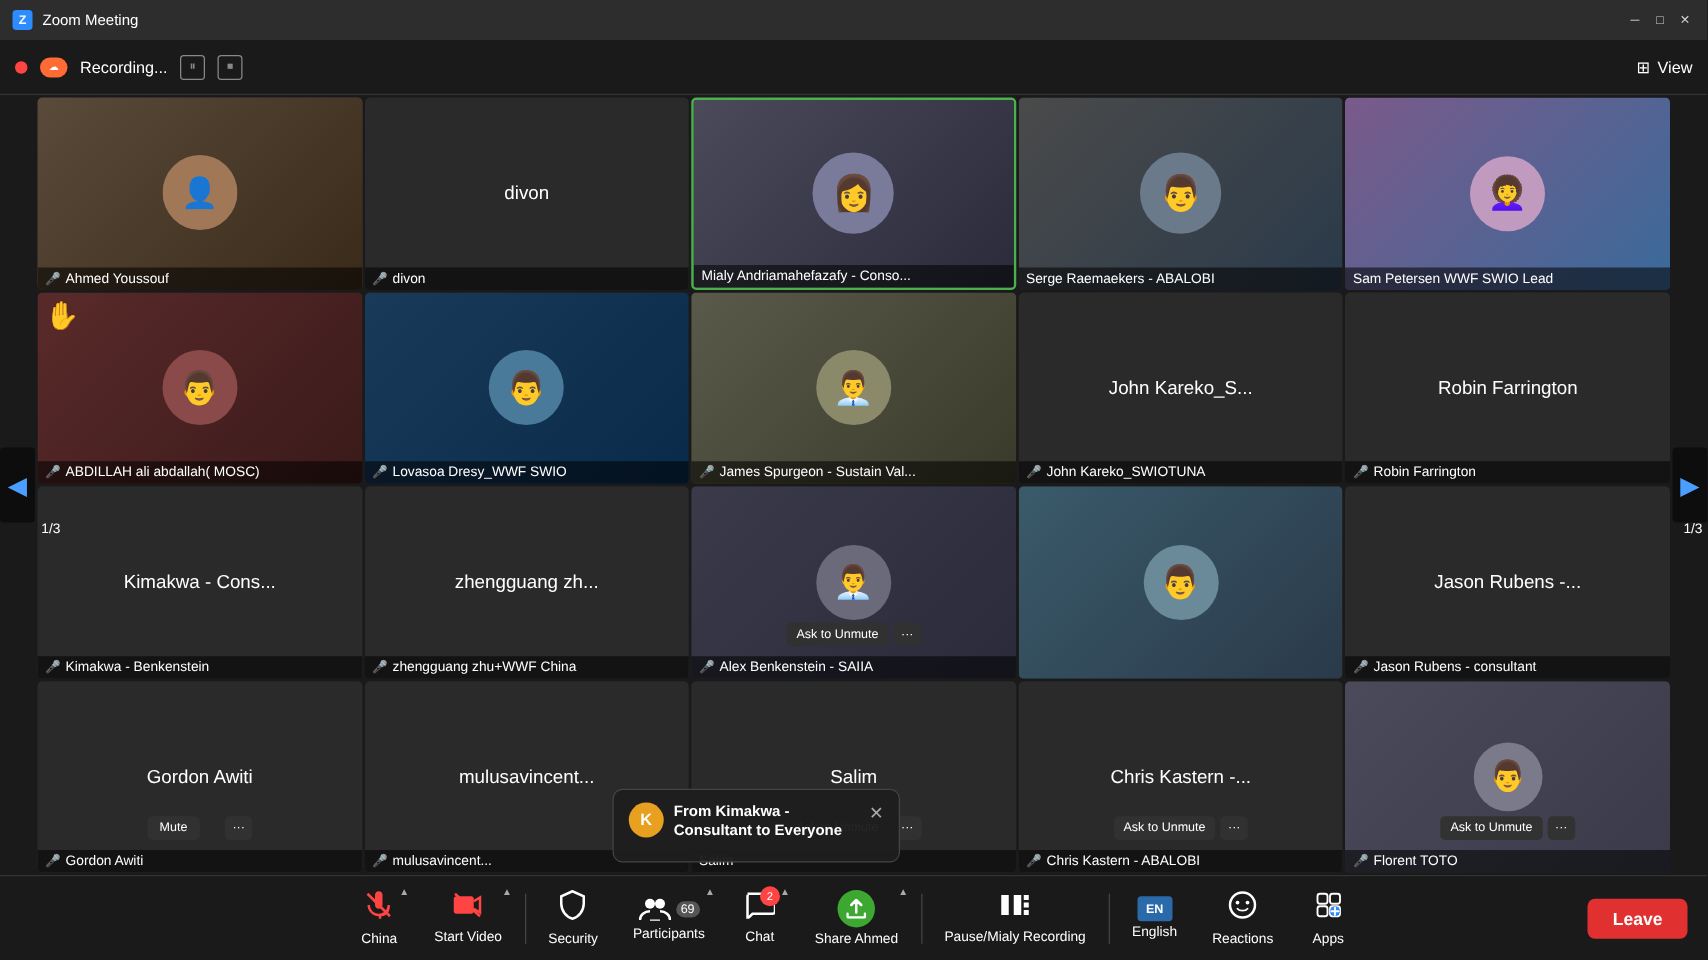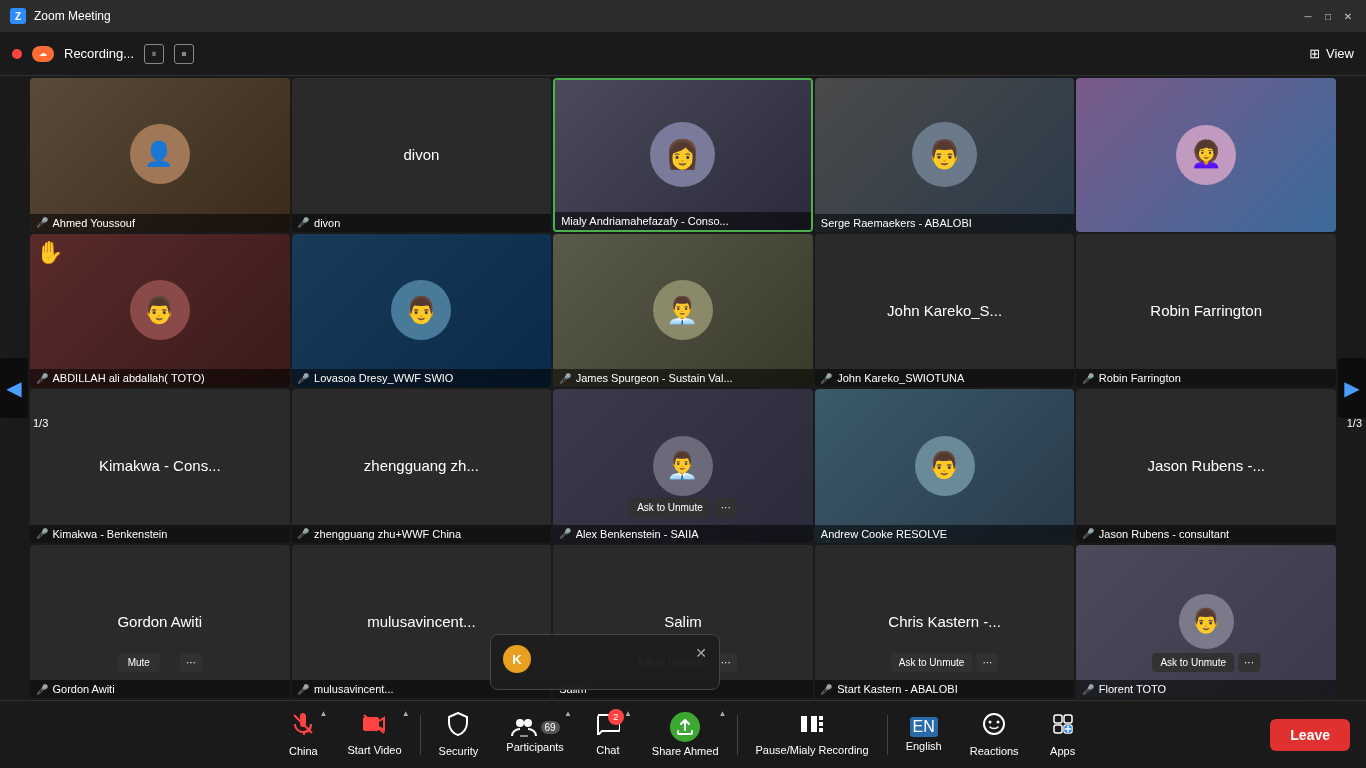--- a/index.html
+++ b/index.html
@@ -449,32 +449,35 @@
         <span>Serge Raemaekers - ABALOBI</span>
       </div>
     </div>
 
     <div class="participant-tile" style="background:#2a2a2a;">
       <div style="width:100%;height:100%;background:linear-gradient(135deg,#7a5a8a,#3a6a9a);display:flex;align-items:center;justify-content:center;">
         <div style="width:60px;height:60px;border-radius:50%;background:#c09abf;overflow:hidden;display:flex;align-items:center;justify-content:center;">
           <div style="font-size:26px;">👩‍🦱</div>
         </div>
       </div>
+      <div class="participant-name-bg">
+        <span>Sam Petersen WWF SWIO Lead</span>
+      </div>
     </div>
 
     <div class="participant-tile" style="background:#3a1a1a;">
       <div class="hand-raise">✋</div>
       <div style="width:100%;height:100%;background:linear-gradient(135deg,#5a2a2a,#3a1a1a);display:flex;align-items:center;justify-content:center;">
         <div style="width:60px;height:60px;border-radius:50%;background:#8a4a4a;overflow:hidden;display:flex;align-items:center;justify-content:center;">
           <div style="font-size:26px;">👨</div>
         </div>
       </div>
       <div class="participant-name-bg">
         <span class="mute-icon">🎤</span>
-        <span>ABDILLAH ali abdallah( TOTO)</span>
+        <span>ABDILLAH ali abdallah( MOSC)</span>
       </div>
     </div>
 
     <div class="participant-tile" style="background:#1a3a5a;">
       <div style="width:100%;height:100%;background:linear-gradient(135deg,#1a3a5a,#0a2a4a);display:flex;align-items:center;justify-content:center;">
         <div style="width:60px;height:60px;border-radius:50%;background:#4a7a9a;overflow:hidden;display:flex;align-items:center;justify-content:center;">
           <div style="font-size:26px;">👨</div>
         </div>
       </div>
       <div class="participant-name-bg">
@@ -542,23 +545,20 @@
         <span>Alex Benkenstein - SAIIA</span>
       </div>
     </div>
 
     <div class="participant-tile" style="background:#2a3a4a;">
       <div style="width:100%;height:100%;background:linear-gradient(135deg,#3a5a6a,#2a3a4a);display:flex;align-items:center;justify-content:center;">
         <div style="width:60px;height:60px;border-radius:50%;background:#6a8a9a;overflow:hidden;display:flex;align-items:center;justify-content:center;">
           <div style="font-size:26px;">👨</div>
         </div>
       </div>
-      <div class="participant-name-bg">
-        <span>Andrew Cooke RESOLVE</span>
-      </div>
     </div>
 
     <div class="participant-tile">
       <span class="participant-name-center">Jason Rubens -...</span>
       <div class="participant-name-bg">
         <span class="mute-icon">🎤</span>
         <span>Jason Rubens - consultant</span>
       </div>
     </div>
 
@@ -594,21 +594,21 @@
     </div>
 
     <div class="participant-tile">
       <span class="participant-name-center">Chris Kastern -...</span>
       <div style="position:absolute;bottom:26px;left:50%;transform:translateX(-50%);display:flex;gap:4px;z-index:5;">
         <button class="ask-unmute-btn">Ask to Unmute</button>
         <button class="more-btn">···</button>
       </div>
       <div class="participant-name-bg">
         <span class="mute-icon">🎤</span>
-        <span>Start Kastern - ABALOBI</span>
+        <span>Chris Kastern - ABALOBI</span>
       </div>
     </div>
 
     <div class="participant-tile" style="background:#2a2a2a;">
       <div style="width:100%;height:100%;background:linear-gradient(135deg,#4a4a5a,#3a3a4a);display:flex;align-items:center;justify-content:center;">
         <div style="width:55px;height:55px;border-radius:50%;background:#7a7a8a;overflow:hidden;display:flex;align-items:center;justify-content:center;">
           <div style="font-size:24px;">👨</div>
         </div>
       </div>
       <div style="position:absolute;bottom:26px;left:50%;transform:translateX(-50%);display:flex;gap:4px;z-index:5;">
@@ -623,20 +623,23 @@
 
   </div>
 
   <button class="side-arrow right">▶</button>
   <span class="page-indicator right">1/3</span>
 
   <div id="chat-popup">
     <div id="chat-popup-header">
       <div class="chat-avatar">
         <span>K</span>
+      </div>
+      <div style="flex:1;">
+        <div class="chat-from">From Kimakwa - Consultant to Everyone</div>
       </div>
       <button class="chat-close">✕</button>
     </div>
   </div>
 
 </div>
 
 <div id="toolbar">
 
   <div class="toolbar-item" style="position:relative;">
@@ -725,21 +728,21 @@
         <rect x="20" y="15" width="4" height="4" fill="white"></rect>
       </svg>
     </div>
     <span class="toolbar-label">Pause/Mialy Recording</span>
   </div>
 
   <div class="toolbar-divider"></div>
 
   <div class="toolbar-item">
     <div class="toolbar-icon">
-      <div style="width:28px;height:20px;border-radius:3px;background:#2a6aaa;display:flex;align-items:center;justify-content:center;font-size:16px;font-weight:normal;color:white;">EN</div>
+      <div style="width:28px;height:20px;border-radius:3px;background:#2a6aaa;display:flex;align-items:center;justify-content:center;font-size:10px;font-weight:bold;color:white;">EN</div>
     </div>
     <span class="toolbar-label">English</span>
   </div>
 
   <div class="toolbar-item">
     <div class="toolbar-icon">
       <svg width="24" height="24" viewBox="0 0 24 24" fill="none">
         <circle cx="12" cy="12" r="10" stroke="white" stroke-width="2"></circle>
         <circle cx="8" cy="10" r="1.5" fill="white"></circle>
         <circle cx="16" cy="10" r="1.5" fill="white"></circle>

